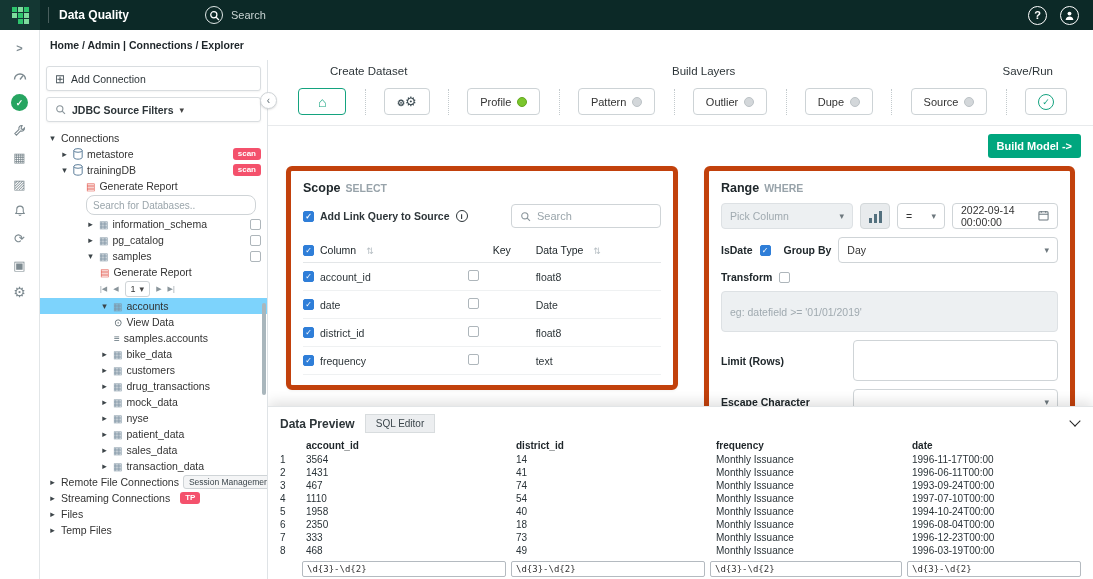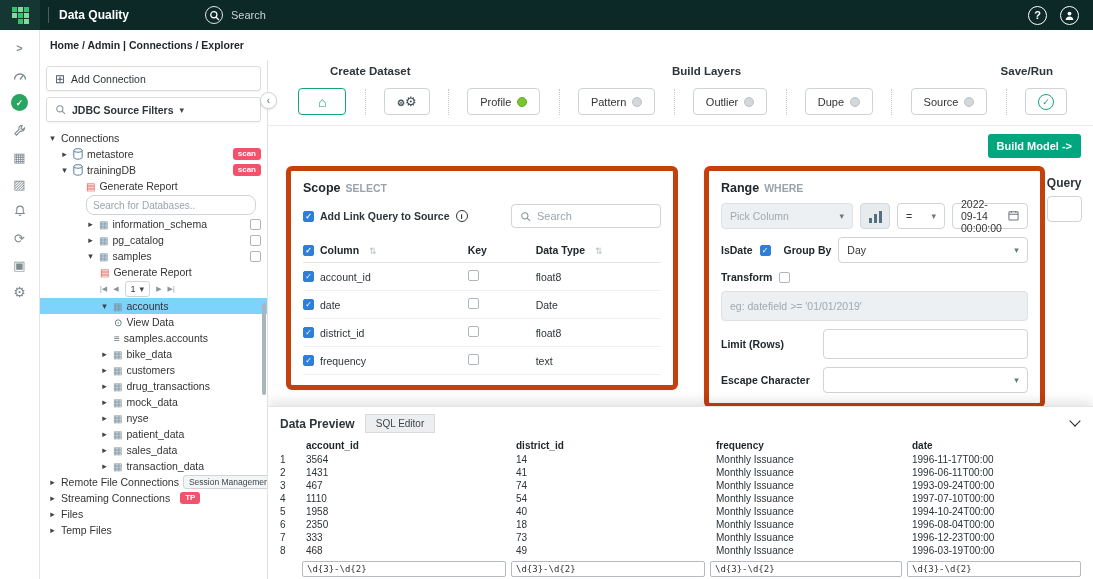--- a/index.html
+++ b/index.html
@@ -67,21 +67,21 @@
   .tree-search{height:20px;border:1px solid #cfd4d7;border-radius:8px;font-size:10px;padding:0 6px;color:#333;margin:1px 0;width:170px}
   .tree-search::placeholder{color:#9aa5ab}
   .inp-row{height:22px;display:flex;align-items:center}
   .pager{display:flex;align-items:center;gap:6px;color:#8a959b;font-size:7px;height:18px}
   .pg-sel{border:1px solid #cfd4d7;border-radius:3px;height:16px;display:flex;align-items:center;gap:4px;padding:0 5px;font-size:9px;color:#333;background:#fff}
   .tree-scrollbar{position:absolute;right:1px;top:243px;width:4px;height:92px;background:#a9b6bc;border-radius:2px}
   .collapse-btn{position:absolute;left:220px;top:32px;width:17px;height:17px;border-radius:50%;background:#fff;border:1px solid #cfd4d7;display:flex;align-items:center;justify-content:center;font-size:10px;color:#5b6970;z-index:9;box-shadow:0 1px 2px rgba(0,0,0,.12)}
 
   
   .main{flex:1;position:relative;overflow:hidden;background:#fff;min-width:0}
-  .tb-headers{position:relative;height:18px;font-size:11.5px;font-weight:bold;margin-top:5px}
+  .tb-headers{position:relative;height:18px;font-size:11.5px;font-weight:normal;margin-top:5px}
   .h-create{position:absolute;left:62px}
   .h-build{position:absolute;left:404px}
   .h-save{position:absolute;right:40px}
   .tb-row{display:flex;align-items:center;justify-content:space-between;padding:5px 26px 10px 30px;border-bottom:1px solid #e8eaec}
   .tbtn{display:flex;align-items:center;gap:6px;border:1px solid #cdd3d6;border-radius:4px;background:#fff;height:27px;padding:0 12px;font-size:11px;color:#333;cursor:pointer}
   .tbtn.home{border:1.4px solid #14a37f;color:#14a37f;padding:0 19px}
   .home-ico::after{content:"⌂";font-size:14px}
   .gears-ico::after{content:"⚙";font-size:13px;color:#3c4b52}
   .gears-ico b::after{content:"⚙";font-size:9px;color:#3c4b52}
   .dot{width:10px;height:10px;border-radius:50%;flex:0 0 auto}
@@ -89,41 +89,41 @@
   .dot.gray{background:#d3d7da;border:1px solid #bcc2c6}
   .sep{width:1px;height:26px;border-left:1px dotted #c3cacd}
   .run-ico{width:16px;height:16px;border:1.6px solid #14a37f;border-radius:50%;color:#14a37f;font-size:9px;display:flex;align-items:center;justify-content:center}
   .run-ico::after{content:"✓"}
   .bm-row{display:flex;justify-content:flex-end;padding:8px 12px 4px}
   .bm-btn{background:#00a67e;color:#fff;font-size:11px;font-weight:bold;border:none;border-radius:3px;padding:6px 9px;cursor:pointer}
 
   .panels{display:flex;gap:26px;padding:4px 18px 0 18px;align-items:flex-start}
   .panel{border:5px solid #c2410c;border-radius:6px;background:#fff;padding:10px 12px 10px;box-shadow:0 1px 3px rgba(0,0,0,.05)}
   .scope{width:392px}
-  .rcol{flex:1;display:flex;flex-direction:row;min-width:0}
+  .rcol{flex:1;display:flex;flex-direction:column;min-width:0}
   .ptitle{font-size:12.5px;font-weight:bold;color:#20282c}
   .psub{font-size:10.5px;color:#98a3aa;font-weight:bold;margin-left:5px}
   .scope-row2{display:flex;align-items:center;justify-content:space-between;margin-top:9px}
   .chk-label{display:flex;align-items:center;gap:6px;font-size:10.5px;font-weight:bold}
   .info-ico{width:12px;height:12px;border-radius:50%;border:1.2px solid #2d3539;font-size:8px;font-weight:bold;display:inline-flex;align-items:center;justify-content:center}
   .info-ico::after{content:"i"}
   .search-box{display:flex;align-items:center;gap:6px;border:1px solid #cfd4d7;border-radius:4px;height:24px;padding:0 8px;width:150px;color:#9aa5ab;font-size:11px}
   .scope-table{width:100%;margin-top:10px;border-collapse:collapse;font-size:10.5px}
-  .scope-table th{font-weight:bold;text-align:left;padding:6px 0;border-bottom:1px solid #e3e6e8;color:#20282c}
+  .scope-table th{font-weight:normal;text-align:center;padding:6px 0;border-bottom:1px solid #e3e6e8;color:#20282c}
   .scope-table td{padding:7px 0;border-bottom:1px solid #eff1f2}
   .scope-table .c1{width:46%}.scope-table .c2{width:19%}.scope-table .c3{width:35%}
   .cell-flex{display:flex;align-items:center;gap:6px}
   .sort::after{content:"⇅";color:#b6bec3;font-size:9px;margin-left:4px;font-weight:normal}
 
   .r-row{display:flex;align-items:center;gap:7px;margin-top:8px;font-size:10.5px}
   .sel{border:1px solid #cfd4d7;border-radius:4px;height:26px;display:flex;align-items:center;padding:0 8px;background:#fff;font-size:10.5px;gap:6px;color:#333}
   .sel .cdn{margin-left:auto;color:#6d787e;font-size:9px}
   .sel .cdn::after{content:"▾"}
   .sel.disabled{background:#edf0f2;color:#a0aab0;border-color:#dde1e4}
-  .txt{border:1px solid #cfd4d7;border-radius:4px;height:30px;font-size:10.5px;padding:0 8px;font-family:"Liberation Sans",sans-serif;color:#333;background:#fff}
+  .txt{border:1px solid #cfd4d7;border-radius:4px;height:41px;font-size:10.5px;padding:0 8px;font-family:"Liberation Sans",sans-serif;color:#333;background:#fff}
   .txt.disabled{background:#edf0f2;border-color:#dde1e4;color:#a0aab0}
   .txt::placeholder{color:#a0aab0}
   .blabel{font-weight:bold;font-size:10.5px;color:#20282c}
   .chart-btn{width:30px;height:26px;background:#e8ebed;border:1px solid #d3d8da;border-radius:4px;display:flex;align-items:flex-end;justify-content:center;gap:2px;padding-bottom:5px;cursor:pointer}
   .chart-btn i{display:block;width:3px;background:#53707e}
   .chart-btn i:nth-child(1){height:5px}.chart-btn i:nth-child(2){height:9px}.chart-btn i:nth-child(3){height:12px}
   .w-pick{width:132px}.w-op{width:48px}.w-date{flex:1}.w-day{flex:1}
   .w-right{margin-left:auto;width:205px}
   .cal-ico{margin-left:auto;color:#68757c}
   .query-block{margin-top:10px;padding:0 2px}

